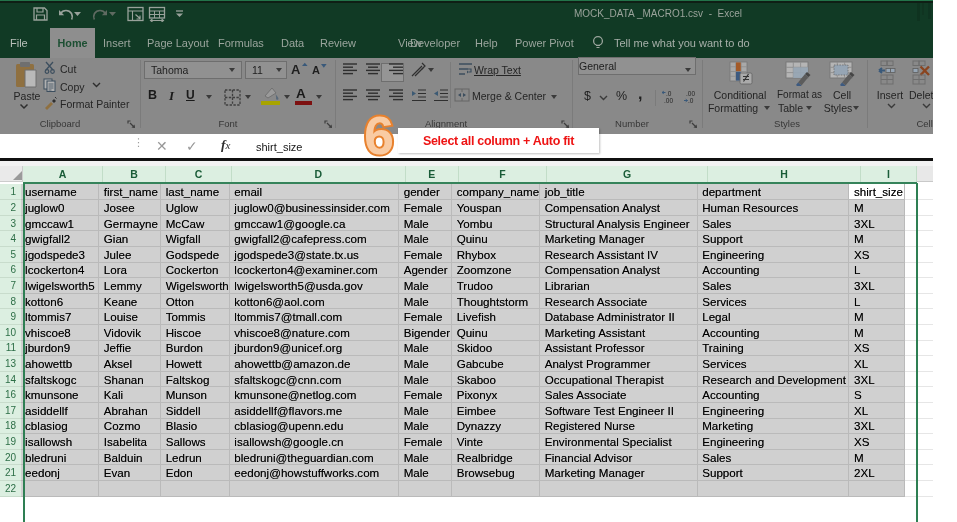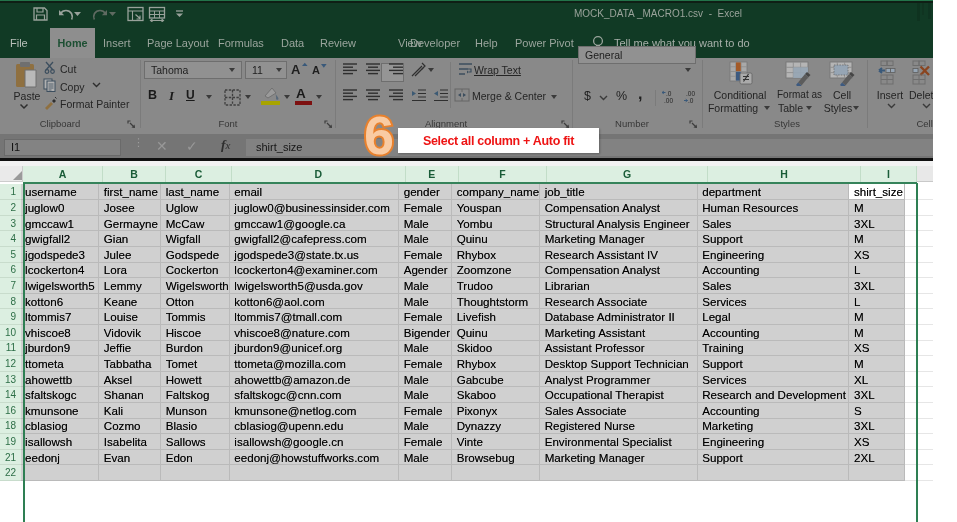--- a/index.html
+++ b/index.html
@@ -251,21 +251,21 @@
     </svg>
 <div class="rtext" style="left:472px;top:89.5px;font-size:10.5px;color:#252525;">Merge &amp; Center</div>
 <div class="caret" style="left:551px;top:94.5px;border-top-color:#3a3a3a"></div>
 <div class="glabel" style="left:406px;width:80px">Alignment</div>
 <svg class="abs" style="left:561px;top:119.5px" width="9" height="9" viewBox="0 0 9 9">
       <path d="M1 3.5V1h2.5M3 3l4.5 4.5" stroke="#3e3e3e" stroke-width="1.2" fill="none"></path>
       <path d="M8 8L4.5 7.6 7.6 4.5z" fill="#3e3e3e"></path>
     </svg>
 <div class="gdiv" style="left:572px"></div>
     <div class="abs" style="left:450px;top:62px;width:1px;height:46px;background:#7b7b7b"></div>
-<div class="box" style="left:578px;top:46px;width:118px;height:18px;line-height:16px;padding-left:6px">General</div>
+<div class="box" style="left:578px;top:57px;width:118px;height:18px;line-height:16px;">General</div>
 <div class="caret" style="left:685px;top:68px;border-top-color:#3a3a3a"></div>
 <div class="rtext" style="left:584px;top:89px;font-size:12.5px;color:#1f1f1f;">$</div>
 <svg class="abs" style="left:599px;top:95px" width="9" height="6" viewBox="0 0 9 6">
       <path d="M1 1l3.5 3.5L8 1" fill="none" stroke="#3a3a3a" stroke-width="1.4"></path>
     </svg>
 <div class="rtext" style="left:616px;top:89px;font-size:12.5px;color:#1f1f1f;">%</div>
 <div class="rtext" style="left:638px;top:85px;font-size:16px;color:#1f1f1f;font-weight:bold;">,</div>
 <svg class="abs" style="left:661px;top:89px" width="15" height="15" viewBox="0 0 15 15">
       <text x="5" y="6.5" font-size="6.5" fill="#262626" font-family="Liberation Sans">.0</text>
       <text x="3" y="14" font-size="6.5" fill="#262626" font-family="Liberation Sans">.00</text>
@@ -343,25 +343,20 @@
 <svg class="abs" style="left:922px;top:103px" width="9" height="6" viewBox="0 0 9 6">
       <path d="M1 1l3.5 3.5L8 1" fill="none" stroke="#3a3a3a" stroke-width="1.4"></path>
     </svg>
 <svg class="abs" style="left:947px;top:60px" width="10" height="25" viewBox="0 0 10 25">
 <path d="M1 3.5h8M1 3.5l2.5-2M1 3.5l2.5 2" stroke="#39597a" stroke-width="1.6" fill="none"></path>
 <rect x="1" y="8" width="9" height="16" fill="#9aa5ae" stroke="#5e5e5e"></rect>
       <path d="M1 13h9M1 18h9" stroke="#5e5e5e"></path>
 </svg>
 <div class="rtext" style="left:945px;top:89px;font-size:10.5px;color:#242424;">Fo</div>
 <div class="glabel" style="left:897px;width:60px">Cells</div>
-<div id="fbar">
-      <div id="namebox">I1</div>
-      <div class="caret" style="left:110px;top:146px;border-top-color:#4a4a4a"></div>
-      <div id="fxarea"></div>
-    </div>
 <div class="abs" style="left:133px;top:140px;width:3px;height:12px;color:#9d9d9d;font-size:11px;line-height:4px">⋮</div>
 <div class="abs" style="left:156px;top:138px;color:#989898;font-size:14px">✕</div>
 <div class="abs" style="left:186px;top:138px;color:#989898;font-size:14px">✓</div>
 <div class="abs" style="left:221px;top:137px;color:#2e2e2e;font-size:13.5px;font-style:italic;font-family:'Liberation Serif',serif"><b><i>f</i></b><i style="font-size:11px">x</i></div>
 <div class="abs" style="left:256px;top:141px;color:#161616;font-size:11px">shirt_size</div>
 <div id="blackline"></div>
     <div id="whiteband"></div>
 <div id="cornercell"></div>
     <div id="corner-tri"></div>
 <div id="colheads">
@@ -528,33 +523,20 @@
           <td class="sel">Burdon</td>
           <td class="sel">jburdon9@unicef.org</td>
           <td class="sel">Male</td>
           <td class="sel">Skidoo</td>
           <td class="sel">Assistant Professor</td>
           <td class="sel">Training</td>
           <td class="sel">XS</td>
           <td class="un"></td>
         </tr>
 <tr>
-          <td class="gut">12</td>
-          <td class="sel">ttometa</td>
-          <td class="sel">Tabbatha</td>
-          <td class="sel">Tomet</td>
-          <td class="sel">ttometa@mozilla.com</td>
-          <td class="sel">Female</td>
-          <td class="sel">Rhybox</td>
-          <td class="sel">Desktop Support Technician</td>
-          <td class="sel">Support</td>
-          <td class="sel">M</td>
-          <td class="un"></td>
-        </tr>
-<tr>
           <td class="gut">13</td>
           <td class="sel">ahowettb</td>
           <td class="sel">Aksel</td>
           <td class="sel">Howett</td>
           <td class="sel">ahowettb@amazon.de</td>
           <td class="sel">Male</td>
           <td class="sel">Gabcube</td>
           <td class="sel">Analyst Programmer</td>
           <td class="sel">Services</td>
           <td class="sel">XL</td>
@@ -580,20 +562,33 @@
           <td class="sel">Munson</td>
           <td class="sel">kmunsone@netlog.com</td>
           <td class="sel">Female</td>
           <td class="sel">Pixonyx</td>
           <td class="sel">Sales Associate</td>
           <td class="sel">Accounting</td>
           <td class="sel">S</td>
           <td class="un"></td>
         </tr>
 <tr>
+          <td class="gut">17</td>
+          <td class="sel">asiddellf</td>
+          <td class="sel">Abrahan</td>
+          <td class="sel">Siddell</td>
+          <td class="sel">asiddellf@flavors.me</td>
+          <td class="sel">Male</td>
+          <td class="sel">Eimbee</td>
+          <td class="sel">Software Test Engineer II</td>
+          <td class="sel">Engineering</td>
+          <td class="sel">XL</td>
+          <td class="un"></td>
+        </tr>
+<tr>
           <td class="gut">18</td>
           <td class="sel">cblasiog</td>
           <td class="sel">Cozmo</td>
           <td class="sel">Blasio</td>
           <td class="sel">cblasiog@upenn.edu</td>
           <td class="sel">Male</td>
           <td class="sel">Dynazzy</td>
           <td class="sel">Registered Nurse</td>
           <td class="sel">Marketing</td>
           <td class="sel">3XL</td>
@@ -603,20 +598,33 @@
           <td class="gut">19</td>
           <td class="sel">isallowsh</td>
           <td class="sel">Isabelita</td>
           <td class="sel">Sallows</td>
           <td class="sel">isallowsh@google.cn</td>
           <td class="sel">Female</td>
           <td class="sel">Vinte</td>
           <td class="sel">Environmental Specialist</td>
           <td class="sel">Engineering</td>
           <td class="sel">XS</td>
+          <td class="un"></td>
+        </tr>
+<tr>
+          <td class="gut">20</td>
+          <td class="sel">bledruni</td>
+          <td class="sel">Balduin</td>
+          <td class="sel">Ledrun</td>
+          <td class="sel">bledruni@theguardian.com</td>
+          <td class="sel">Male</td>
+          <td class="sel">Realbridge</td>
+          <td class="sel">Financial Advisor</td>
+          <td class="sel">Sales</td>
+          <td class="sel">M</td>
           <td class="un"></td>
         </tr>
 <tr>
           <td class="gut">21</td>
           <td class="sel">eedonj</td>
           <td class="sel">Evan</td>
           <td class="sel">Edon</td>
           <td class="sel">eedonj@howstuffworks.com</td>
           <td class="sel">Male</td>
           <td class="sel">Browsebug</td>

